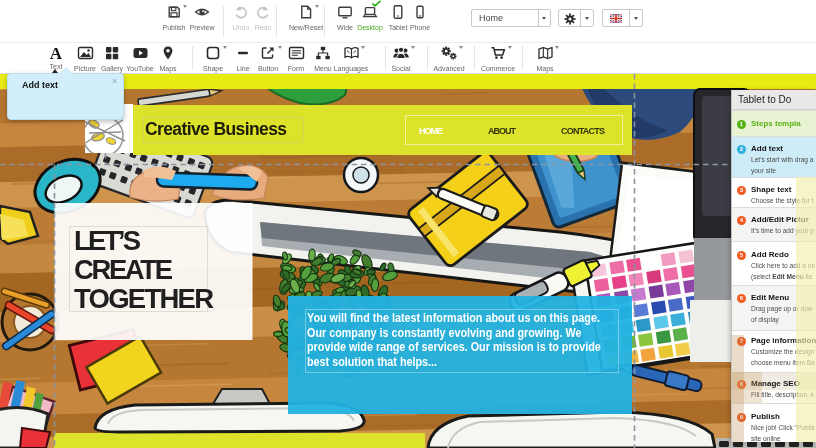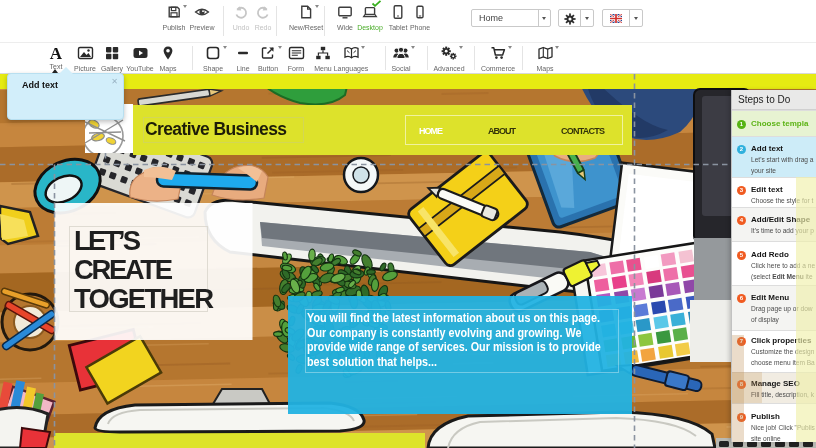--- a/index.html
+++ b/index.html
@@ -697,61 +697,61 @@
         </svg></span><span class="lb">Commerce</span></div>
     <span class="car" style="left:508px;top:46px;border-top-color:#888"></span>
     <div class="sep1" style="left:522px;top:46px;height:24px"></div>
     <div class="it" style="left:519px;top:45px;width:52px"><span style="display:inline-block;height:17px"><svg width="17" height="16">
           <path d="M2 4.2 L6.3 2.5 L10.7 4.2 L15 2.5 V11.8 L10.7 13.5 L6.3 11.8 L2 13.5 Z" fill="none" stroke="#2a2a2a" stroke-width="1.3" stroke-linejoin="round"></path>
           <path d="M6.3 2.5 V11.8 M10.7 4.2 V13.5" stroke="#2a2a2a" stroke-width="1.1"></path>
         </svg></span><span class="lb">Maps</span></div>
     <span class="car" style="left:555px;top:46px;border-top-color:#888"></span>
     <div class="ab" style="left:731px;top:90px;width:85px;height:352px;background:#fdfdfc;border-left:1px solid #c2c2c2;box-sizing:border-box;box-shadow:-2px 0 4px rgba(0,0,0,0.18)">
       <div class="ab" style="left:0;top:0;width:85px;height:20px;background:#e9e9e8;border-bottom:1px solid #d0d0d0;box-sizing:border-box">
-        <span style="position:absolute;left:6px;top:4px;font-size:10px;color:#222">Steps to Do</span>
+        <span style="position:absolute;left:6px;top:4px;font-size:10px;color:#222">Tablet to Do</span>
       </div>
       <div class="step" style="top:20px;height:26px;background:#e7f3d2;border-top:1px solid #ddd">
         <span class="snum" style="top:9px;background:#57b414">1</span>
-        <span class="stit" style="top:8px;color:#5cb315">Choose templa</span>
+        <span class="stit" style="top:8px;color:#5cb315">Steps templa</span>
       </div>
       <div class="step" style="top:46px;height:41px;background:#cdecf8;border-top:1px solid #ddd">
         <span class="snum" style="top:8px;background:#2fb0dd">2</span>
         <span class="stit" style="top:7px;color:#151515">Add text</span>
         <span class="sdes" style="top:18.0px">Let's start with drag a</span>
         <span class="sdes" style="top:28.5px">your site</span>
       </div>
       <div class="step" style="top:87px;height:30px;background:#fff;border-top:1px solid #ddd">
         <span class="snum" style="top:8px;background:#f05b21">3</span>
-        <span class="stit" style="top:7px;color:#151515">Edit text</span>
+        <span class="stit" style="top:7px;color:#151515">Shape text</span>
         <span class="sdes" style="top:18.0px">Choose the style for t</span>
       </div>
       <div class="step" style="top:117px;height:34px;background:#f4f4f2;border-top:1px solid #ddd">
         <span class="snum" style="top:8px;background:#f05b21">4</span>
-        <span class="stit" style="top:7px;color:#151515">Add/Edit Shape</span>
+        <span class="stit" style="top:7px;color:#151515">Add/Edit Pictur</span>
         <span class="sdes" style="top:18.0px">It's time to add your p</span>
       </div>
       <div class="step" style="top:151px;height:44px;background:#fff;border-top:1px solid #ddd">
         <span class="snum" style="top:9px;background:#f05b21">5</span>
         <span class="stit" style="top:8px;color:#151515">Add Redo</span>
         <span class="sdes" style="top:19.0px">Click here to add a ne</span>
         <span class="sdes" style="top:29.5px">(select <b>Edit Menu</b> ite</span>
       </div>
       <div class="step" style="top:195px;height:45px;background:#f4f4f2;border-top:1px solid #ddd">
         <span class="snum" style="top:8px;background:#f05b21">6</span>
         <span class="stit" style="top:7px;color:#151515">Edit Menu</span>
         <span class="sdes" style="top:18.0px">Drag page up or dow</span>
         <span class="sdes" style="top:28.5px">of display</span>
       </div>
       <div class="step" style="top:240px;height:42px;background:#fff;border-top:1px solid #ddd">
         <span class="snum" style="top:6px;background:#f05b21">7</span>
-        <span class="stit" style="top:5px;color:#151515">Click properties</span>
+        <span class="stit" style="top:5px;color:#151515">Page information</span>
         <span class="sdes" style="top:16.0px">Customize the design</span>
         <span class="sdes" style="top:26.5px">choose menu item Ba</span>
       </div>
-      <div class="step" style="top:282px;height:31px;background:#f1ece2;border-top:1px solid #ddd">
+      <div class="step" style="top:282px;height:18px;background:#f1ece2;border-top:1px solid #ddd">
         <span class="snum" style="top:7px;background:#f05b21">8</span>
         <span class="stit" style="top:6px;color:#151515">Manage SEO</span>
         <span class="sdes" style="top:17.0px">Fill title, description, k</span>
       </div>
       <div class="step" style="top:313px;height:39px;background:#fff;border-top:1px solid #ddd">
         <span class="snum" style="top:9px;background:#f05b21">9</span>
         <span class="stit" style="top:8px;color:#151515">Publish</span>
         <span class="sdes" style="top:19.0px">Nice job! Click "Publis</span>
         <span class="sdes" style="top:29.5px">site online</span>
       </div>

